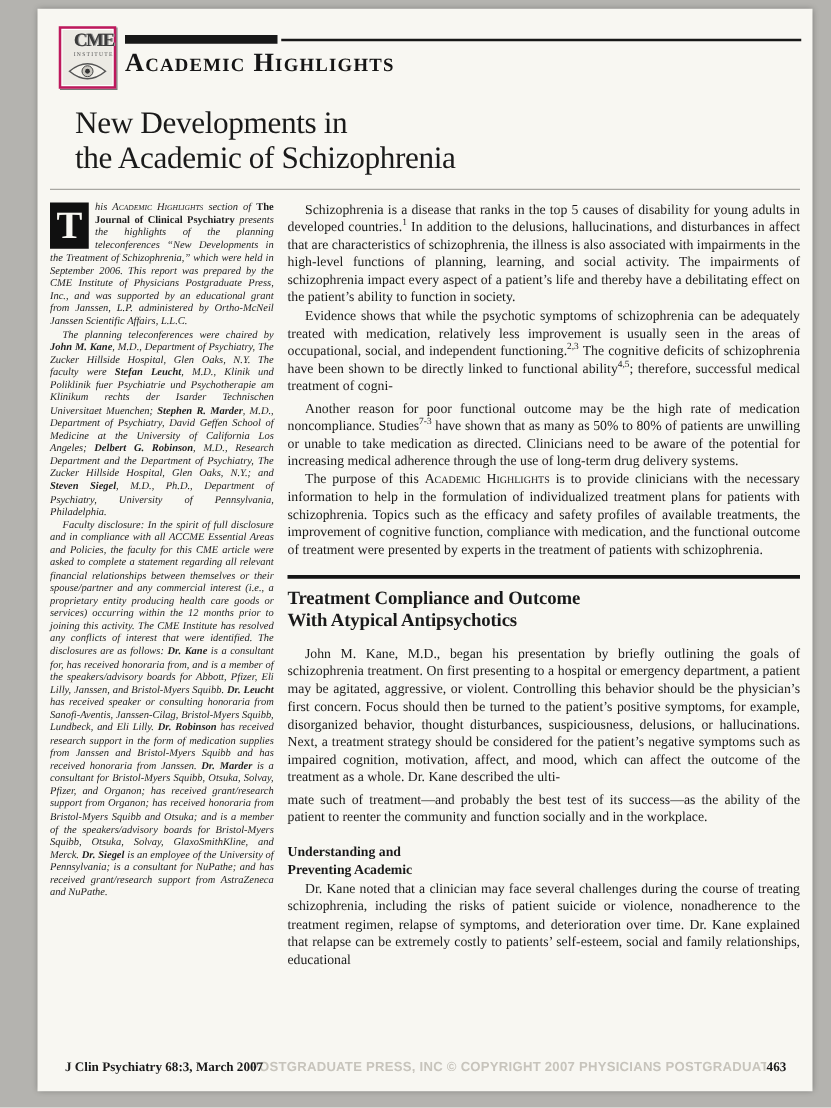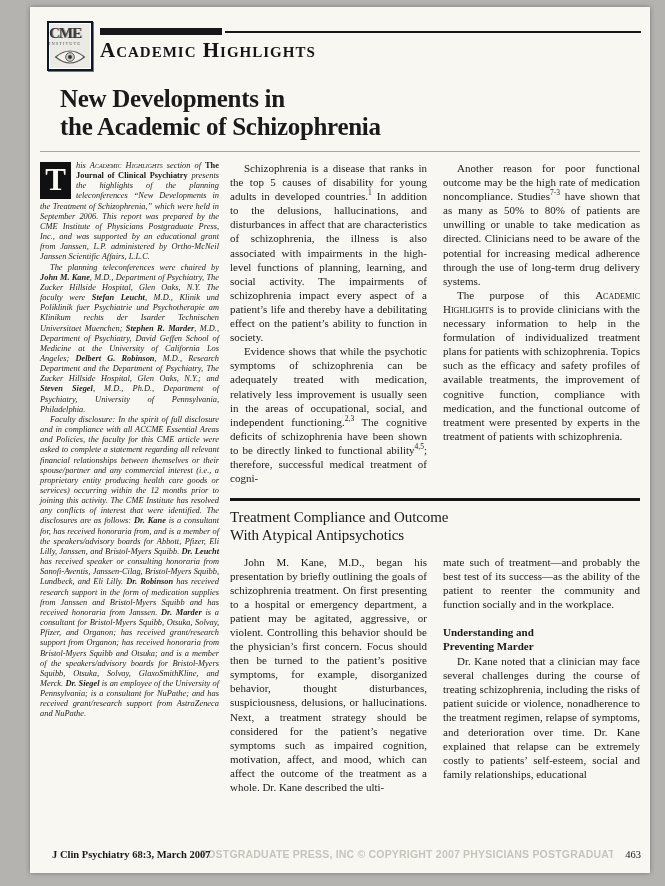--- a/index.html
+++ b/index.html
@@ -13,79 +13,79 @@
   .paper {
     position:absolute; left:30px; top:7px; width:620px; height:866px;
     background:#f8f7f2;
     box-shadow:0 0 5px rgba(0,0,0,.35);
     color:#1a1a1a;
   }
   
   .header { display:flex; padding:14px 9px 0 17px; gap:7px; }
   .logo {
     width:46px; height:50px; flex:0 0 46px;
-    border:2px solid #0f172a; background:#ececе7;
+    border:2px solid #be185d; background:#ececе7;
     background:#eceae4;
     box-shadow:inset 0 0 0 1px #fff, 1px 1px 0 #777;
-    text-align:left; position:relative;
+    text-align:right; position:relative;
   }
   .logo-cme { font-weight:bold; font-size:15px; letter-spacing:-1px; color:#3b3b3b; line-height:15px; margin-top:3px; text-shadow:1px 0 #999; }
   .logo-inst { font-size:4.5px; letter-spacing:1px; color:#555; line-height:5px; }
   .logo-eye { display:block; margin:3px auto 0; }
   .banner { flex:1; margin-top:7px; }
   .banner-rule-row { display:flex; align-items:center; }
   .banner-bar { width:122px; height:7px; background:#181818; }
   .banner-rule { flex:1; height:2px; background:#181818; margin-left:3px; }
   .banner-text {
     font-variant:small-caps; font-weight:bold; font-size:21px;
     letter-spacing:1px; line-height:24px; margin-top:3px; color:#151515;
   }
   
   .title {
     margin:14px 0 0 30px;
-    font-size:25px; font-weight:bold; line-height:1.1; letter-spacing:-0.3px;
+    font-size:25px; font-weight:normal; line-height:1.1; letter-spacing:-0.3px;
   }
   .title-rule { margin:11px 10px 0 10px; border-top:1px solid #a8a7a2; }
   
   .columns { display:flex; gap:11px; padding:9px 10px 0 10px; }
   .sidebar {
     flex:0 0 179px; width:179px;
     font-style:italic; font-size:8.4px; line-height:10.15px;
     text-align:justify; color:#1e1e1e;
   }
   .sidebar p { text-indent:10px; }
   .sidebar p.first { text-indent:0; }
   .dropcap {
     float:left; width:31px; height:37px; background:#101010; color:#f8f7f2;
     font-style:normal; font-weight:bold; font-size:31px; line-height:36px;
     text-align:center; margin:1px 5px 1px 0;
   }
   .rm { font-style:normal; font-weight:bold; }
   .sc { font-variant:small-caps; }
   .main { flex:1; display:flex; flex-direction:column; }
-  .tworow { display:flex; gap:16px; }
+  .tworow { display:flex; gap:4px;flex-direction:column; }
   .bodycol { flex:1; font-size:11px; line-height:14.1px; text-align:justify; }
   .bodycol p { text-indent:14px; }
   .bodycol p.cont { text-indent:0; }
   sup { font-size:7.5px; line-height:0; }
   
   .section { margin-top:13px; }
   .section-rule { height:3px; background:#151515; margin-bottom:8px; }
-  .section-heading { font-size:15px; font-weight:normal; line-height:1.18; margin-bottom:10px; letter-spacing:-0.1px; }
+  .section-heading { font-size:15px; font-weight:bold; line-height:1.18; margin-bottom:10px; letter-spacing:-0.1px; }
   .subhead-block { margin-top:14px; margin-bottom:1px; font-weight:bold; }
   .subhead-block div { line-height:14.1px; }
   
   .footer { position:absolute; left:10px; right:9px; bottom:13px; height:15px; font-size:10.5px; }
   .footer .journal { position:absolute; left:12px; bottom:0; font-weight:bold; z-index:2; white-space:nowrap; }
   .footer .watermark {
     position:absolute; left:160px; right:28px; bottom:0; z-index:1;
     color:#c7c4bc; font-family:"Liberation Sans", sans-serif; font-weight:bold;
     font-size:10.5px; letter-spacing:0.2px; white-space:nowrap; overflow:hidden;
   }
-  .footer .pagenum { position:absolute; right:0; bottom:0; font-weight:normal; z-index:2; }
+  .footer .pagenum { position:absolute; right:12px; bottom:0; font-weight:bold; z-index:2; }
 </style>
 </head>
 <body>
 
 <div class="paper">
 
   <div class="header">
     <div class="logo">
       <div class="logo-cme">CME</div>
       <div class="logo-inst">INSTITUTE</div>
@@ -138,21 +138,21 @@
           <span>With Atypical Antipsychotics</span>
         </h2>
         <div class="tworow">
           <div class="bodycol">
             <p>John M. Kane, M.D., began his presentation by briefly outlining the goals of schizophrenia treatment. On first presenting to a hospital or emergency department, a patient may be agitated, aggressive, or violent. Controlling this behavior should be the physician’s first concern. Focus should then be turned to the patient’s positive symptoms, for example, disorganized behavior, thought disturbances, suspiciousness, delusions, or hallucinations. Next, a treatment strategy should be considered for the patient’s negative symptoms such as impaired cognition, motivation, affect, and mood, which can affect the outcome of the treatment as a whole. Dr. Kane described the ulti-</p>
           </div>
           <div class="bodycol">
             <p class="cont">mate such of treatment—and probably the best test of its success—as the ability of the patient to reenter the community and function socially and in the workplace.</p>
             <div class="subhead-block">
               <div>Understanding and</div>
-              <div>Preventing Marder</div>
+              <div>Preventing Academic</div>
             </div>
             <p>Dr. Kane noted that a clinician may face several challenges during the course of treating schizophrenia, including the risks of patient suicide or violence, nonadherence to the treatment regimen, relapse of symptoms, and deterioration over time. Dr. Kane explained that relapse can be extremely costly to patients’ self-esteem, social and family relationships, educational</p>
           </div>
         </div>
       </div>
 
     </div>
   </div>
 
   <div class="footer">

